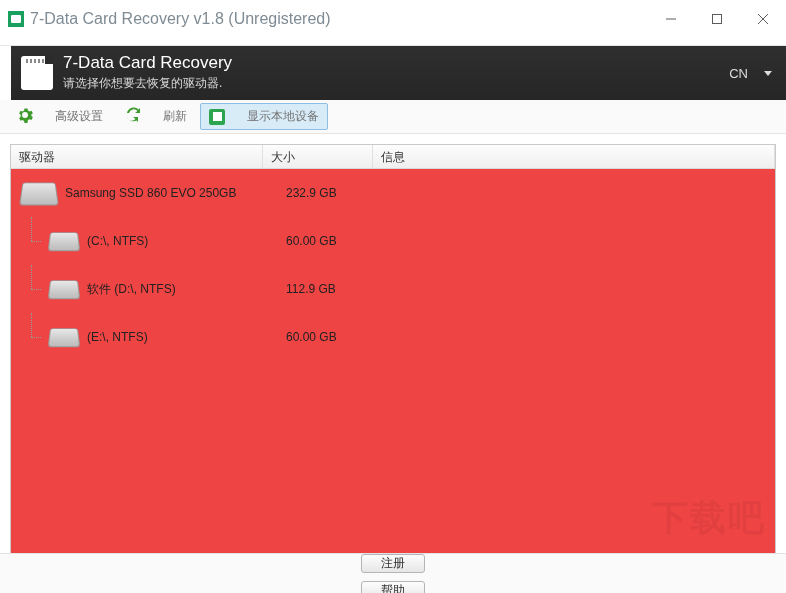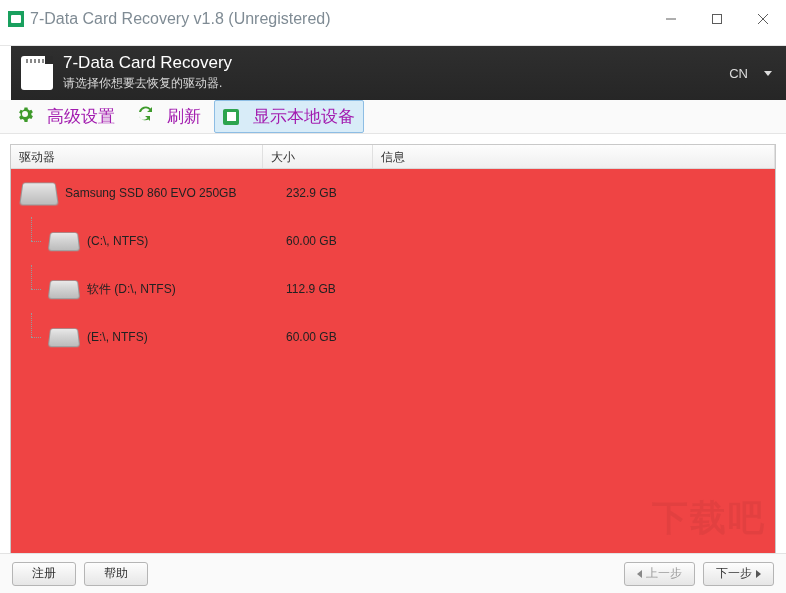--- a/index.html
+++ b/index.html
@@ -19,21 +19,21 @@
   .banner .sd-icon { width:32px; height:34px; background:#fff; border-radius:3px; position:relative; margin-right:10px; }
   .banner .sd-icon::before { content:""; position:absolute; top:0; right:0; width:8px; height:8px; background:#2b2b2b; }
   .banner .sd-icon::after { content:""; position:absolute; top:3px; left:5px; width:18px; height:4px; background:repeating-linear-gradient(90deg,#888 0 2px,#fff 2px 4px); }
   .banner .titles .t1 { font-size:17px; font-weight:400; line-height:1.1; }
   .banner .titles .t2 { font-size:12px; color:#d8d8d8; margin-top:2px; }
   .banner .lang { margin-left:auto; font-size:13px; color:#ddd; display:flex; align-items:center; gap:16px; cursor:pointer; }
   .banner .lang .tri { width:0; height:0; border-left:4px solid transparent; border-right:4px solid transparent; border-top:5px solid #ddd; }
 
   
   .toolbar { height:34px; border-bottom:1px solid #e5e5e5; display:flex; align-items:center; padding:0 8px; gap:4px; background:#fafafa; }
-  .tool-btn { display:flex; align-items:center; gap:14px; padding:4px 8px; font-size:17px; color:#a21caf; border:1px solid transparent; border-radius:2px; cursor:pointer; }
+  .tool-btn { display:flex; align-items:center; gap:22px; padding:4px 8px; font-size:12px; color:#737373; border:1px solid transparent; border-radius:2px; cursor:pointer; }
   .tool-btn.active { background:#d8ecf8; border-color:#8dbde4; }
   .gear-icon svg { fill:#3e9a2b; }
   .refresh-icon svg { fill:#3e9a2b; }
   .device-icon { width:16px; height:16px; background:#2da44e; border-radius:2px; display:flex; align-items:center; justify-content:center; }
   .device-icon span { width:9px; height:9px; background:#fff; display:block; }
 
   
   .panel { margin:10px; border:1px solid #c9c9c9; height:418px; background:#ef4444; display:flex; flex-direction:column; }
   .list-header { display:flex; background:linear-gradient(#fdfdfd,#efefef); border-bottom:1px solid #d8d8d8; height:24px; font-size:12px; color:#333; }
   .list-header .col { padding:4px 8px; border-right:1px solid #e0e0e0; }
@@ -48,21 +48,21 @@
   .row .c-size { width:110px; padding-left:6px; }
   .row .c-info { flex:1; padding-left:6px; }
   .hdd-icon { width:36px; height:24px; position:relative; }
   .hdd-icon .base { position:absolute; inset:0; background:linear-gradient(#e8e8e8,#bcbcbc); border:1px solid #999; border-radius:3px; transform:perspective(40px) rotateX(18deg); }
   .hdd-icon.small { width:30px; height:20px; }
   .tree-elbow { width:12px; height:48px; margin-left:-22px; margin-right:2px; position:relative; }
   .tree-elbow::before { content:""; position:absolute; left:4px; top:0; bottom:24px; border-left:1px dotted #999; }
   .tree-elbow::after { content:""; position:absolute; left:4px; top:24px; width:10px; border-top:1px dotted #999; }
 
   
-  .bottombar { position:absolute; left:0; right:0; bottom:0; height:40px; border-top:1px solid #e3e3e3; display:flex; align-items:center; padding:0 12px; gap:8px; background:#fafafa; }
+  .bottombar { position:absolute; left:0; right:0; bottom:0; height:40px; border-top:1px solid #e3e3e3; display:flex; align-items:center; padding:0 12px; gap:8px; background:#fafafa;flex-direction:column; }
   .btn { min-width:64px; height:24px; padding:0 12px; font-size:12px; background:linear-gradient(#fdfdfd,#e6e6e6); border:1px solid #b5b5b5; border-radius:3px; cursor:pointer; display:flex; align-items:center; justify-content:center; gap:4px; color:#333; }
   .btn.disabled { color:#9a9a9a; }
   .bottombar .right { margin-left:auto; display:flex; gap:8px; }
   .btn .tri-l { width:0;height:0;border-top:4px solid transparent;border-bottom:4px solid transparent;border-right:5px solid #888; }
   .btn .tri-r { width:0;height:0;border-top:4px solid transparent;border-bottom:4px solid transparent;border-left:5px solid #555; }
 
   .watermark { position:absolute; right:20px; bottom:50px; font-size:36px; color:rgba(0,0,0,0.05); font-weight:700; letter-spacing:2px; pointer-events:none; }
 </style>
 </head>
 <body>

